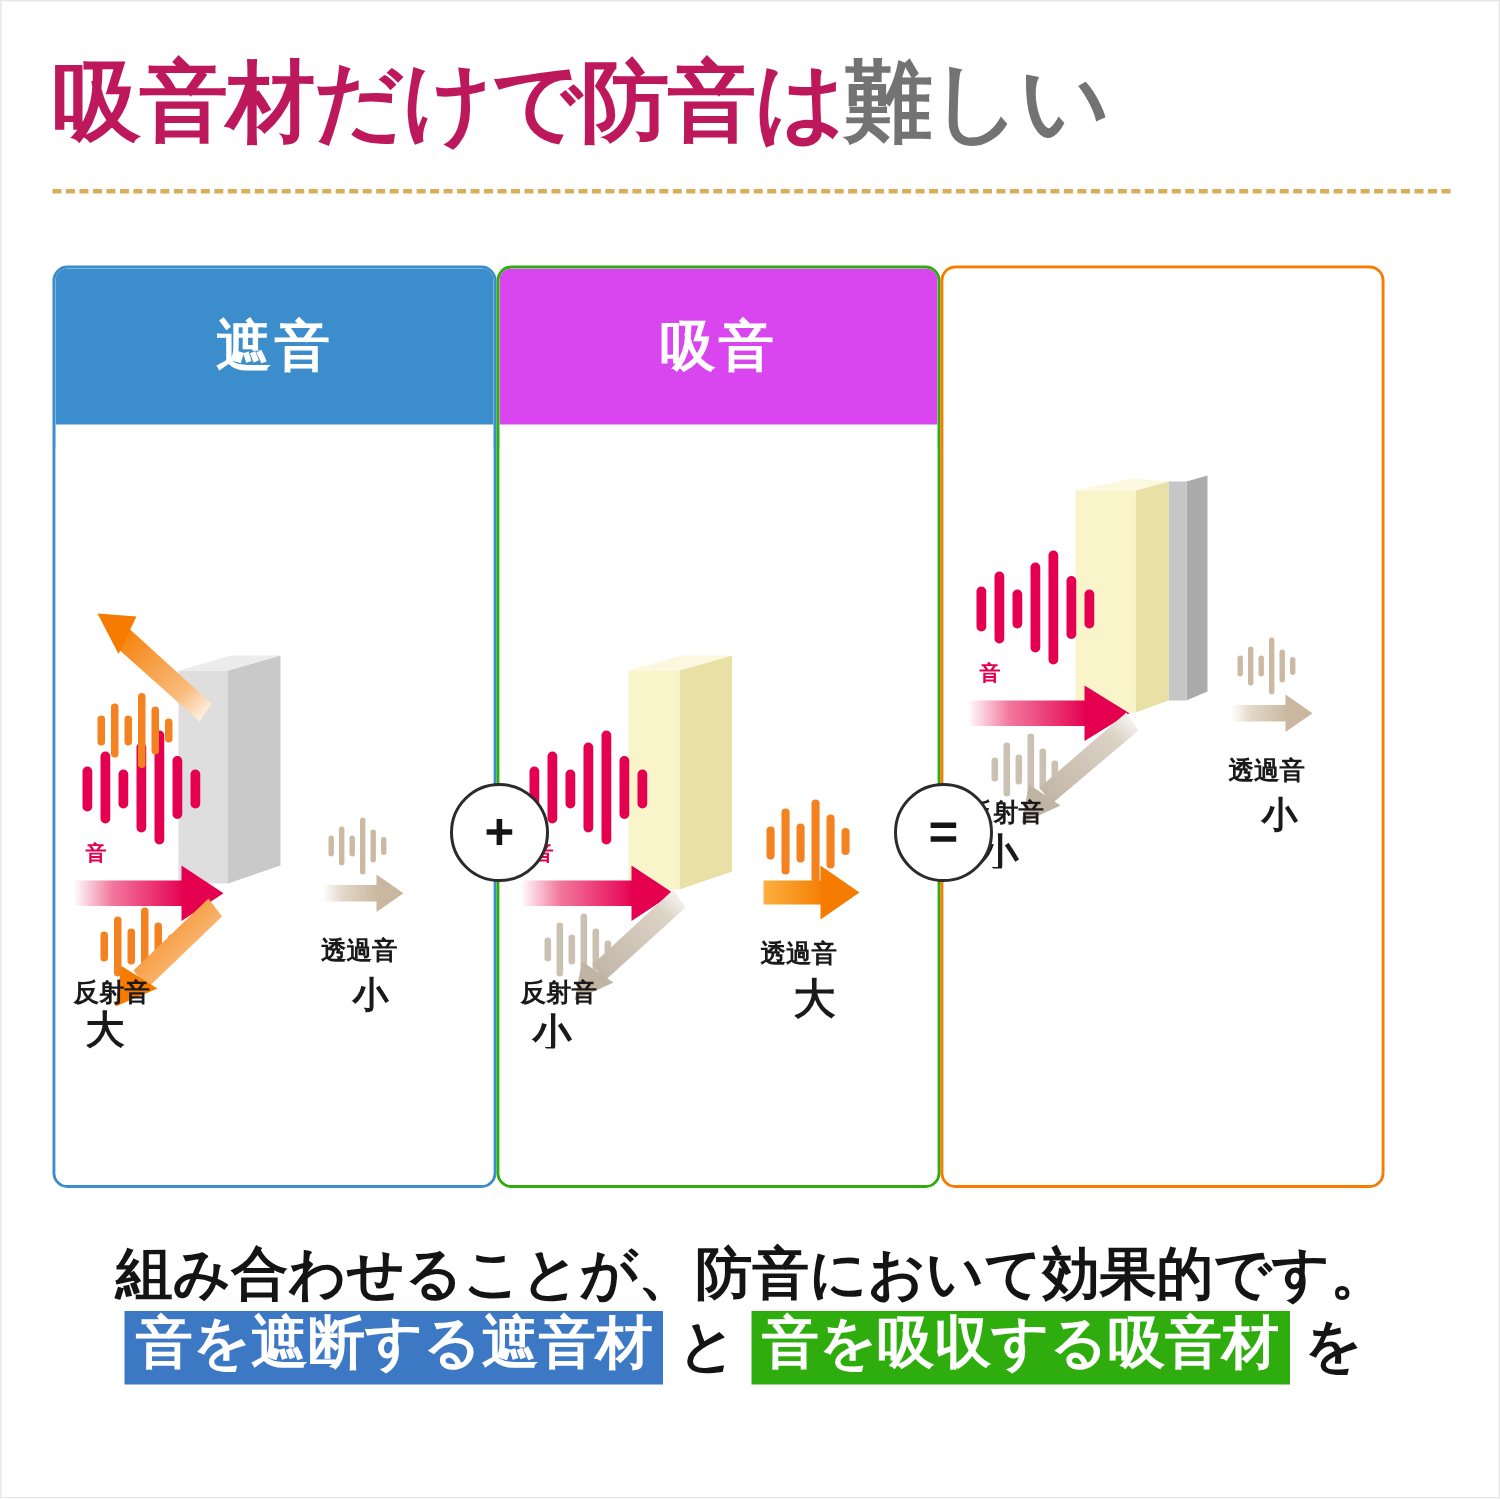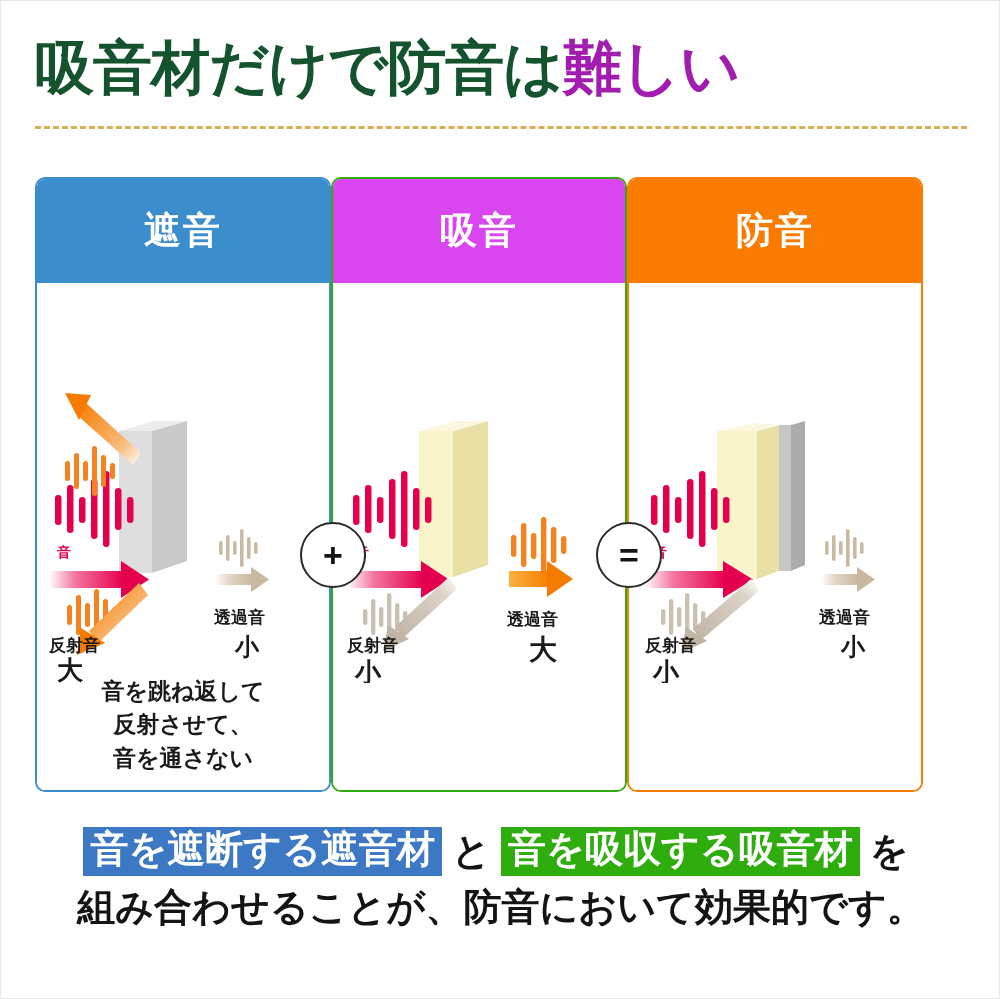--- a/index.html
+++ b/index.html
@@ -19,22 +19,22 @@
 
   
   .title-wrap{
     position:absolute;left:34px;top:28px;width:932px;height:78px;
     display:flex;align-items:center;
   }
   .title{
     font-size:59px;font-weight:bold;letter-spacing:-1px;
     line-height:1;white-space:nowrap;
   }
-  .title .t-dark{color:#14532d;}
-  .title .t-accent{color:#a21caf;}
+  .title .t-dark{color:#be185d;}
+  .title .t-accent{color:#737373;}
 
   .divider{
     position:absolute;left:34px;top:125px;width:932px;height:0;
     border-top:3px dashed #D2A23C;
     opacity:.85;
   }
 
   
   .panels{
     position:absolute;left:34px;top:176px;width:932px;height:615px;
@@ -42,20 +42,21 @@
   }
   .panel{
     width:296px;
     border:2px solid #3C8DCC;
     border-radius:10px;
     box-sizing:border-box;
     background:#fff;
     display:flex;flex-direction:column;
     overflow:hidden;
     position:relative;
+    gap:16px;
   }
   .panel.green{border-color:#2FAD0E;}
   .panel.orange{border-color:#F97B00;}
 
   .panel-head{
     height:104px;flex:none;
     background:#3C8DCC;
     display:flex;align-items:center;justify-content:center;
     border-radius:6px 6px 0 0;
   }
@@ -208,23 +209,20 @@
             <rect x="210" y="254" width="3.6" height="22" rx="1.8"></rect>
             <rect x="217" y="259" width="3.6" height="12" rx="1.8"></rect>
           </g>
           <g>
             <rect x="178" y="291" width="38" height="11" fill="url(#tanGrad1)"></rect>
             <polygon points="214,284 232,296.5 214,309" fill="#C9B79F"></polygon>
           </g>
           <text x="177" y="340" font-size="17" font-weight="bold" fill="#1a1a1a">透過音</text>
           <text x="198" y="372" font-size="24" font-weight="bold" fill="#1a1a1a">小</text>
         </svg>
-        <div class="panel-caption" style="white-space:pre-line">音を跳ね返して
-反射させて、
-音を通さない</div>
       </div>
     </div>
 
     <div class="op">
       <div class="op-circle">+</div>
     </div>
 
     <div class="panel green">
       <div class="panel-head">
         <span class="panel-head-text">吸音</span>
@@ -301,23 +299,20 @@
           <text x="196" y="376" font-size="28" font-weight="bold" fill="#1a1a1a">大</text>
         </svg>
       </div>
     </div>
 
     <div class="op">
       <div class="op-circle">=</div>
     </div>
 
     <div class="panel orange">
-      <div class="panel-head">
-        <span class="panel-head-text">防音</span>
-      </div>
       <div class="panel-body">
         <svg class="diagram" viewBox="0 0 292 400">
           <defs>
             <linearGradient id="redGrad3" x1="0" y1="0" x2="1" y2="0">
               <stop offset="0" stop-color="#ffffff"></stop>
               <stop offset="0.35" stop-color="#F2779F"></stop>
               <stop offset="1" stop-color="#E4004F"></stop>
             </linearGradient>
             <linearGradient id="tanGrad3" x1="0" y1="0" x2="1" y2="0">
               <stop offset="0" stop-color="#ffffff"></stop>
@@ -386,22 +381,22 @@
           </g>
           <text x="190" y="340" font-size="17" font-weight="bold" fill="#1a1a1a">透過音</text>
           <text x="212" y="372" font-size="24" font-weight="bold" fill="#1a1a1a">小</text>
         </svg>
       </div>
     </div>
 
   </div>
 
   <div class="conclusion">
+    <div class="concl-line">組み合わせることが、防音において効果的です。</div>
     <div class="concl-line l1">
       <span class="hl blue">音を遮断する遮音材</span>
       <span class="pl">と</span>
       <span class="hl green">音を吸収する吸音材</span>
       <span class="pl">を</span>
     </div>
-    <div class="concl-line">組み合わせることが、防音において効果的です。</div>
   </div>
 
 </div>
 
 </body></html>

